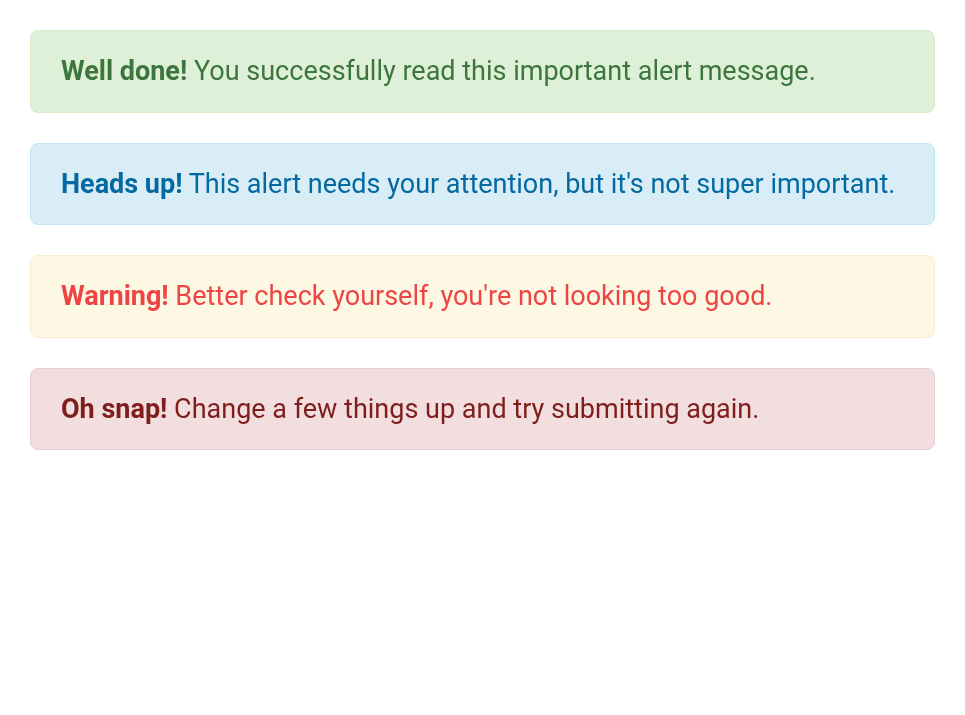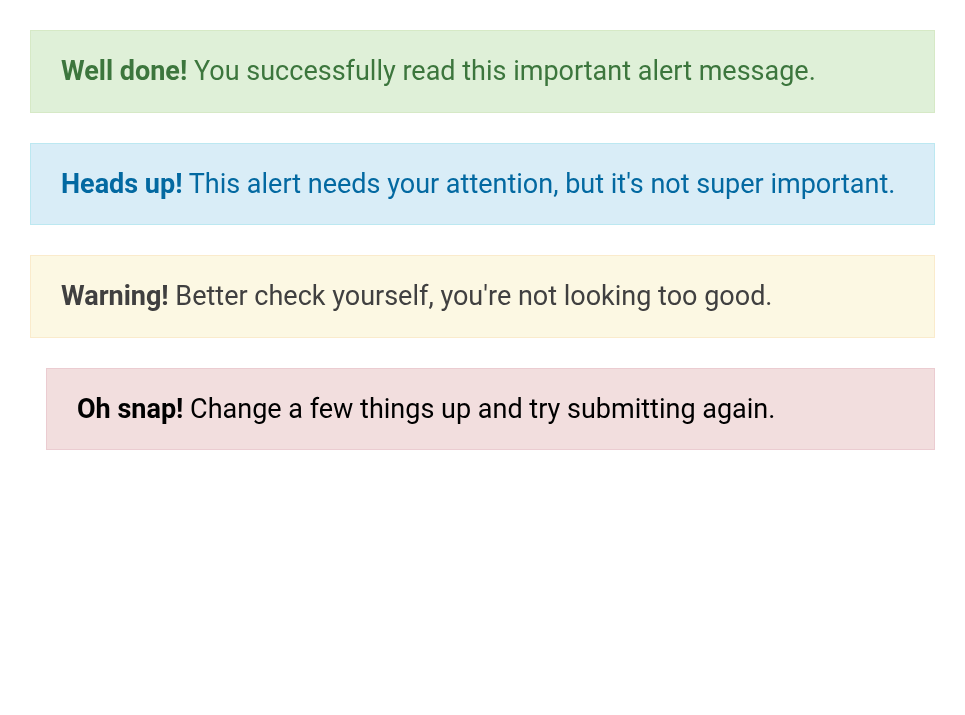--- a/index.html
+++ b/index.html
@@ -12,48 +12,47 @@
       font-size: 27px;
       line-height: 1.5;
       background: #ffffff;
       width: 965px;
     }
     .alert {
       position: relative;
       padding: 20px 30px;
       margin-bottom: 30px;
       border: 1px solid transparent;
-      border-radius: 0;
+      border-radius: 8px;
     }
     .alert:last-child {
       margin-bottom: 0;
     }
     .alert strong {
       font-weight: 700;
     }
     .alert-success {
       color: #3c763d;
       background-color: #dff0d8;
       border-color: #d6e9c6;
     }
     .alert-info {
       color: #0369a1;
       background-color: #d9edf7;
       border-color: #bce8f1;
     }
     .alert-warning {
-      color: #404040;
+      color: #ef4444;
       background-color: #fcf8e3;
       border-color: #faebcc;
     }
     .alert-danger {
-      color: #000000;
+      color: #7f1d1d;
       background-color: #f2dede;
       border-color: #ebccd1;
-      margin-left: 16px;
     }
   </style>
 </head>
 <body>
 
 <div class="alert alert-success">
   <strong>Well done!</strong><span> You successfully read this important alert message.</span>
 </div>
 
 <div class="alert alert-info">

